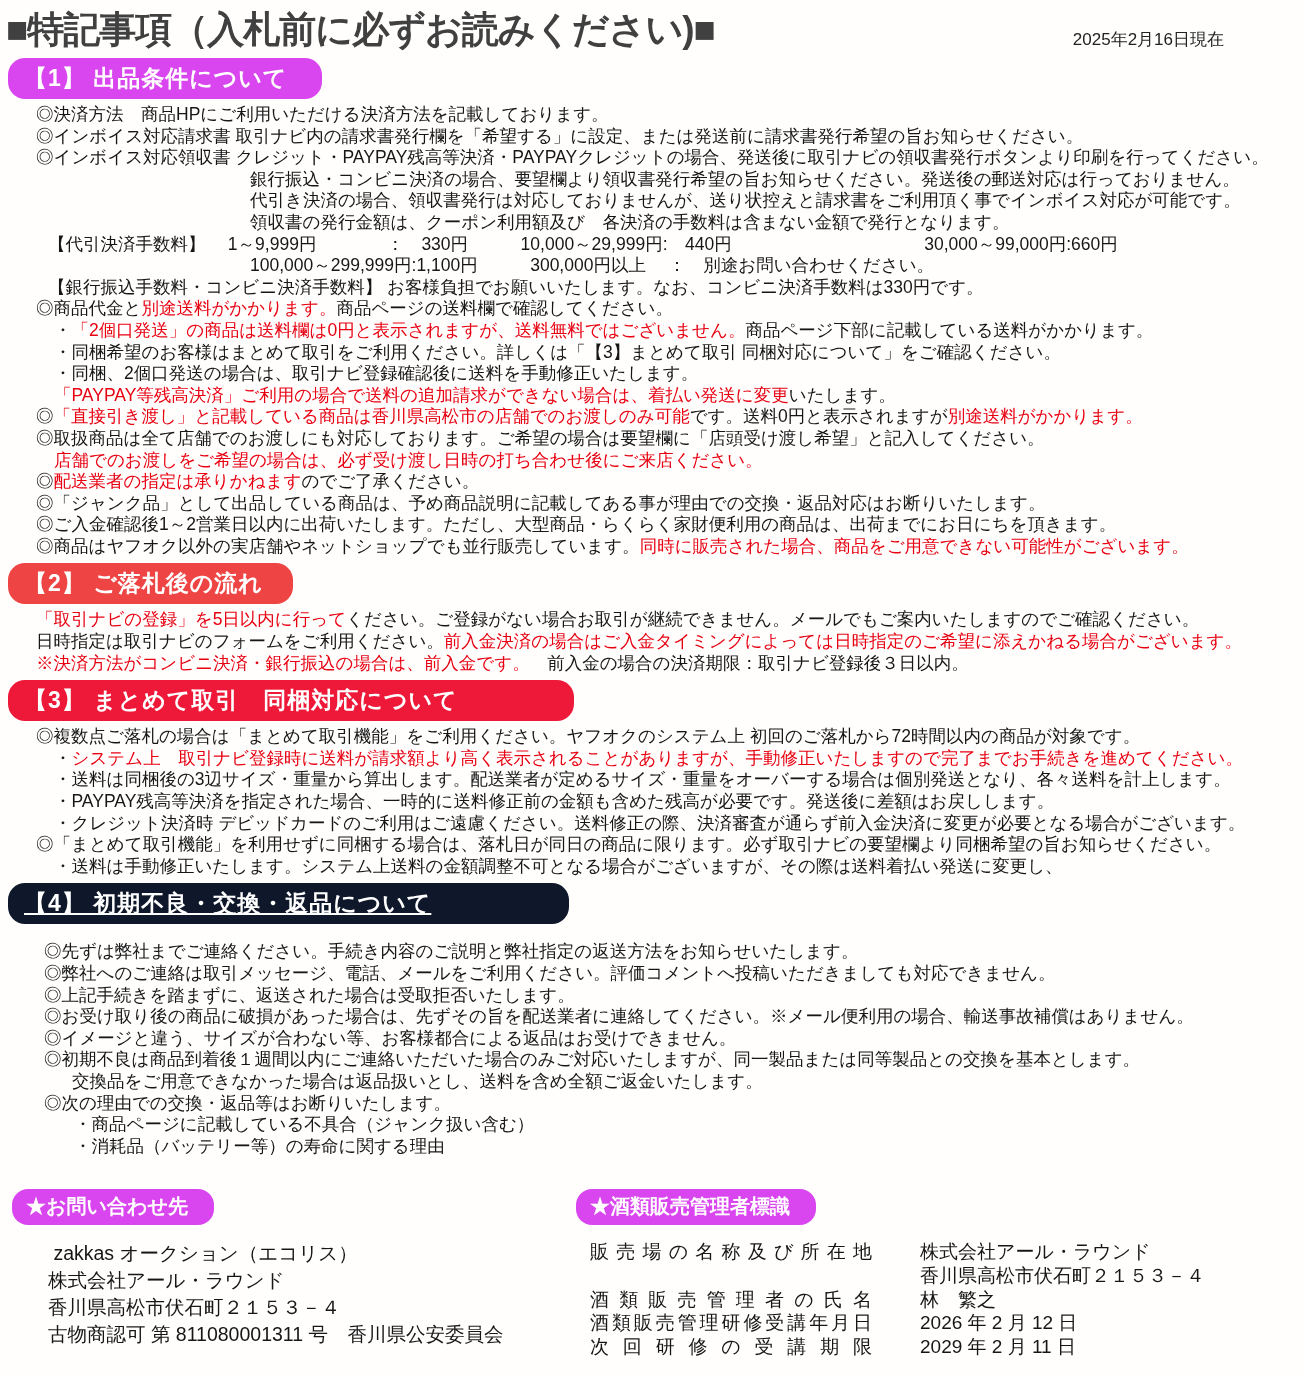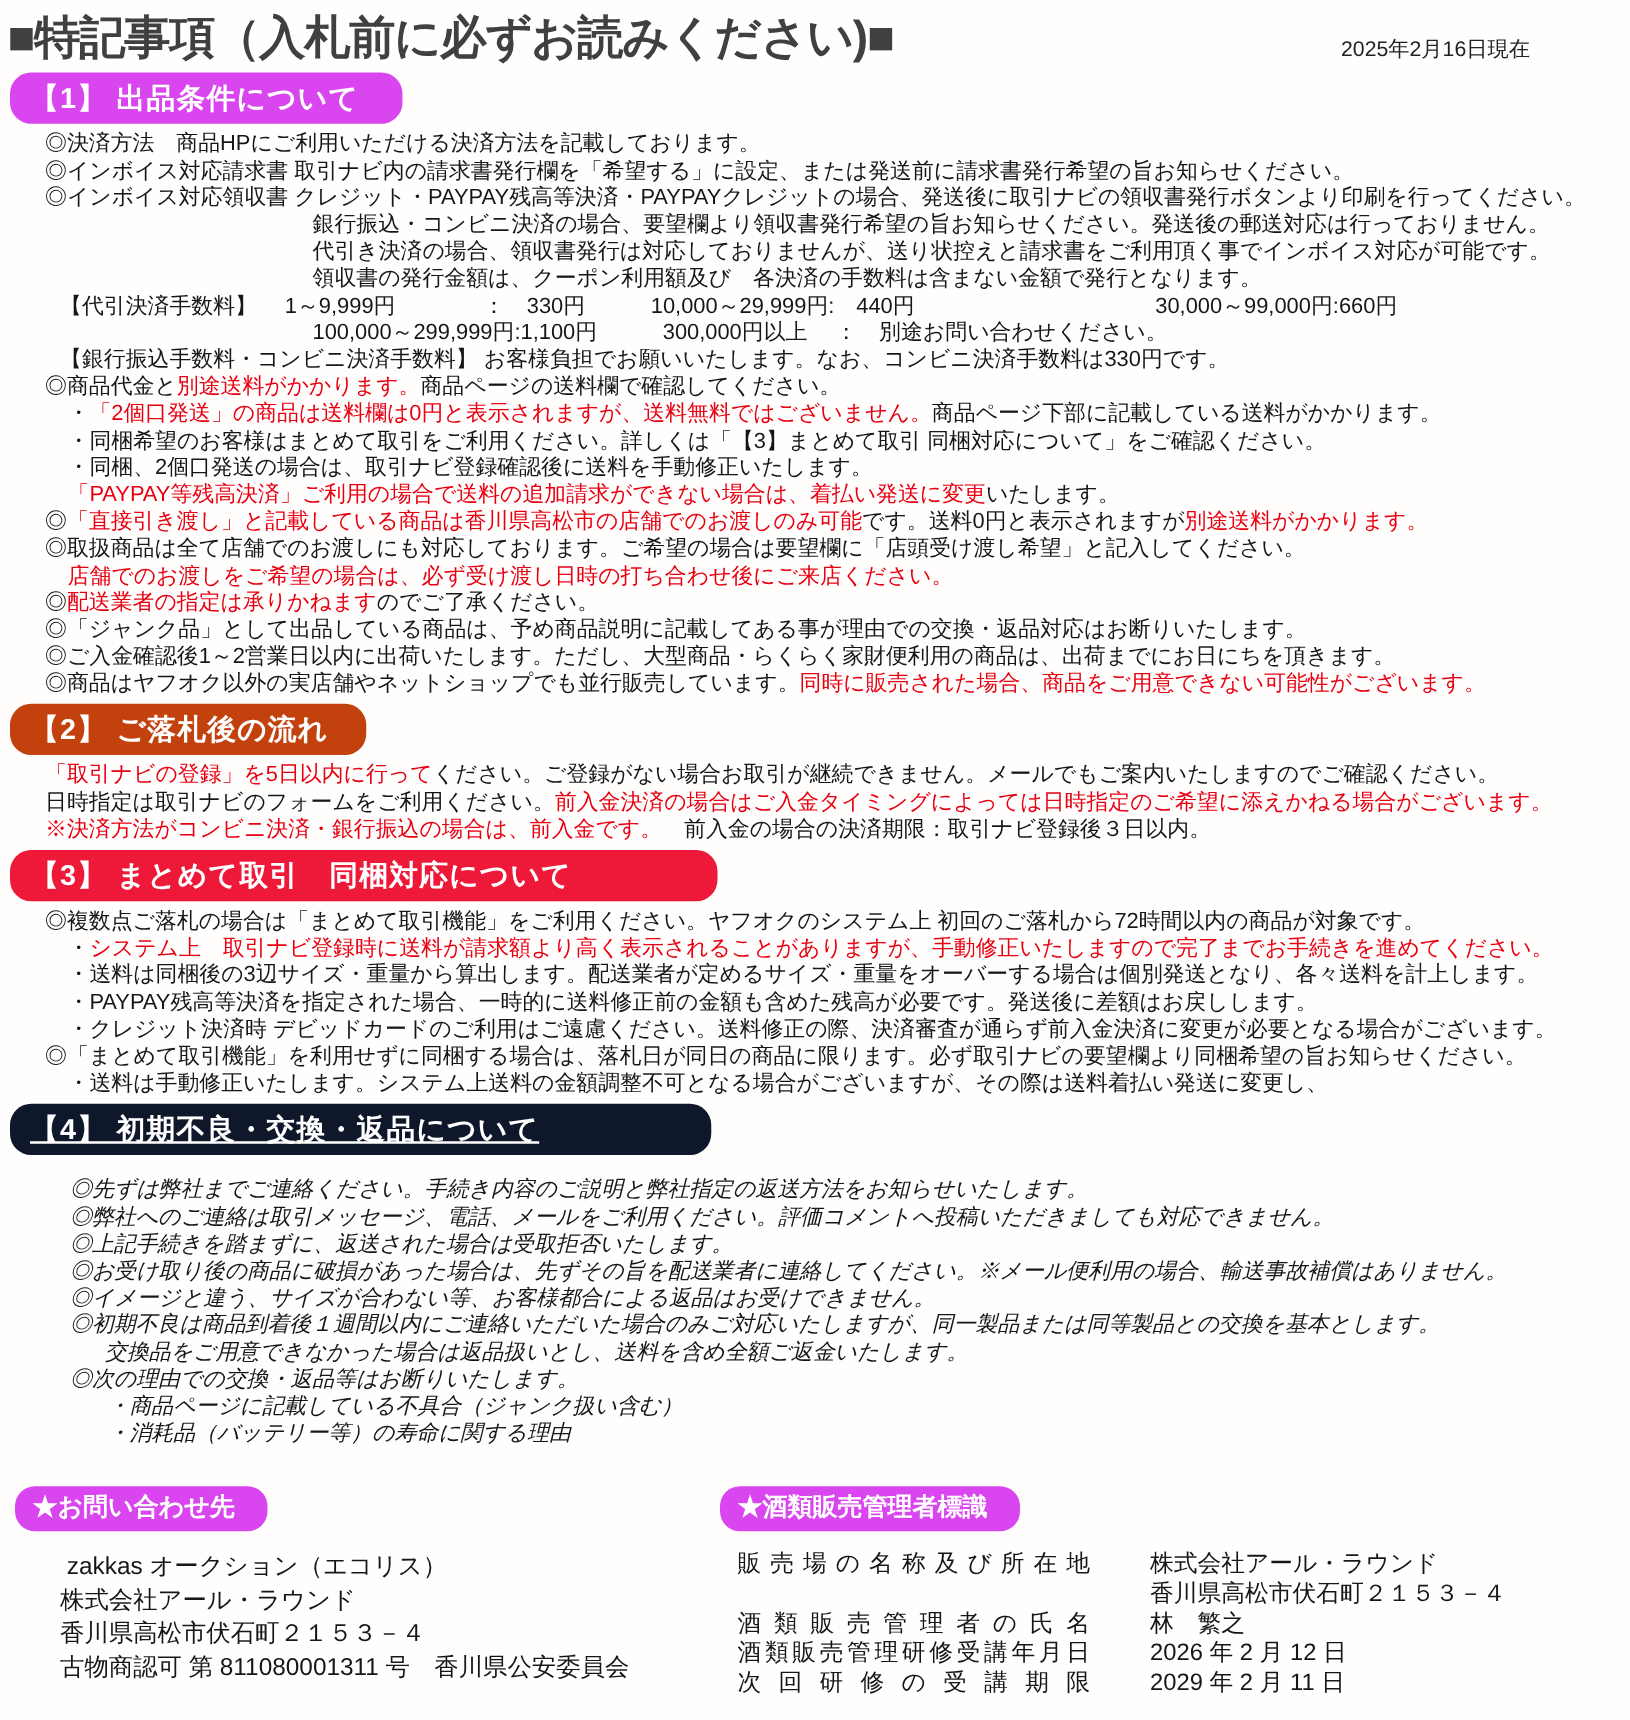--- a/index.html
+++ b/index.html
@@ -16,28 +16,28 @@
     letter-spacing:-1px;line-height:44px;
   }
   .doc-date{margin-left:auto;font-size:17px;padding:20px 66px 0 0;white-space:nowrap;color:#222;}
   .badge{
     display:inline-block;color:#ffffff;font-weight:bold;
     font-size:23px;line-height:26px;border-radius:17px;
     padding:7px 30px 8px 16px;margin:6px 0 5px 8px;
     letter-spacing:1px;
   }
   .badge.s1{background:#d946ef;min-width:268px;}
-  .badge.s2{background:#c2410c;min-width:220px;}
+  .badge.s2{background:#ef4444;min-width:220px;}
   .badge.s3{background:#ee1939;min-width:520px;}
   .badge.s4{background:#0f172a;min-width:515px;text-decoration:underline;}
   .badge.small{font-size:20px;line-height:23px;border-radius:16px;padding:6px 26px 7px 14px;min-width:0;letter-spacing:0;}
   .content{padding-left:36px;font-size:17.5px;}
   .content .line{line-height:21.6px;white-space:pre-wrap;}
   .red{color:#e80011;}
-  .sec4-content{padding-left:56px;padding-top:12px;font-style:italic;}
+  .sec4-content{padding-left:44px;padding-top:12px;}
   .bottom{display:flex;margin-top:26px;}
   .contact-col{width:564px;padding-left:4px;}
   .license-col{flex:1;}
   .contact-lines{padding:10px 0 0 44px;font-size:19.5px;}
   .contact-lines .line{line-height:27px;white-space:pre-wrap;}
   .lic-rows{padding:10px 0 0 22px;font-size:19px;}
   .lic-row{line-height:23.6px;white-space:pre-wrap;}
   .lic-label{display:inline-block;width:282px;text-align:justify;text-align-last:justify;vertical-align:top;}
   .lic-value{display:inline-block;padding-left:48px;}
 </style>

